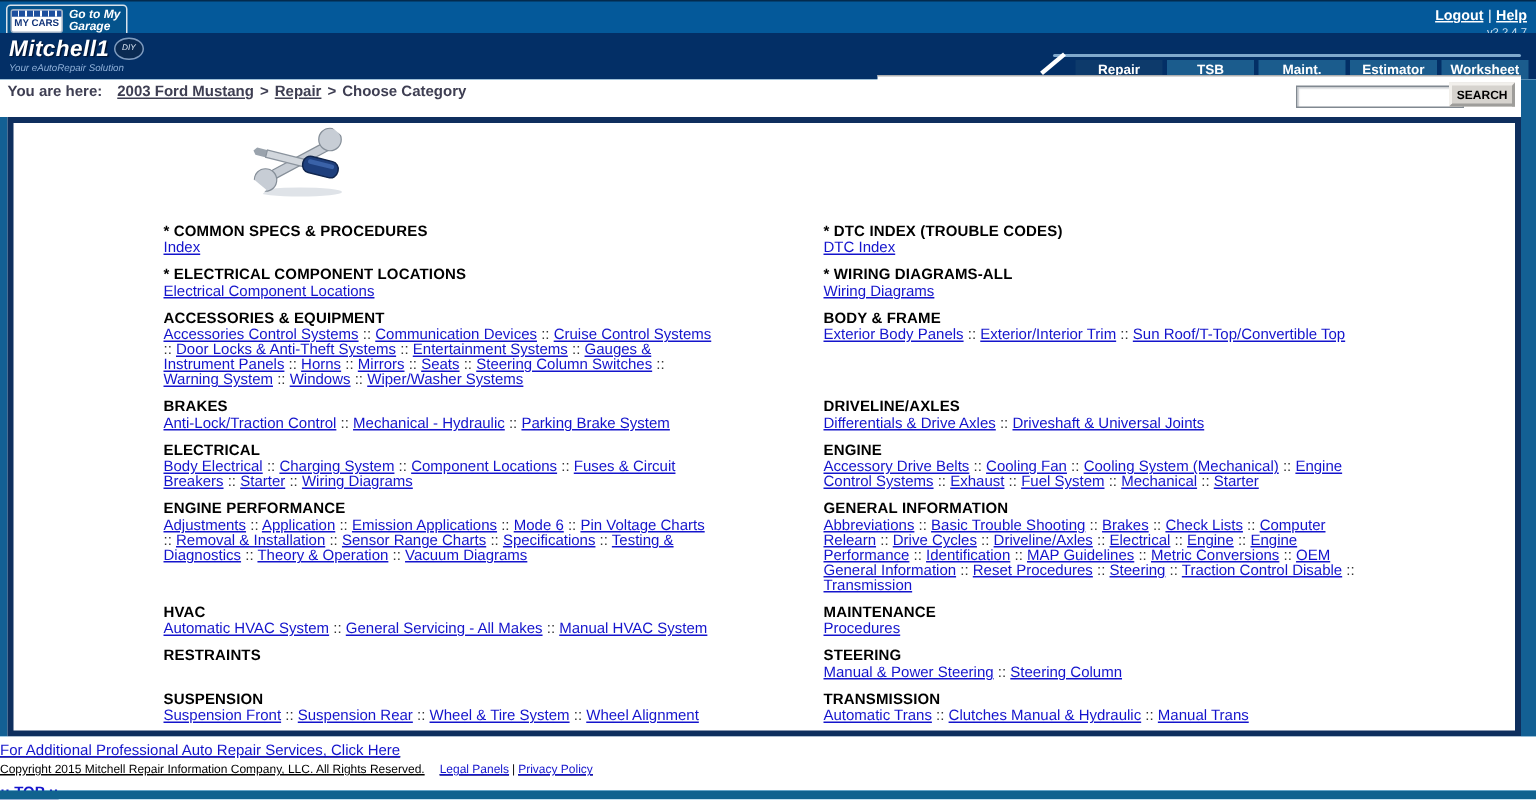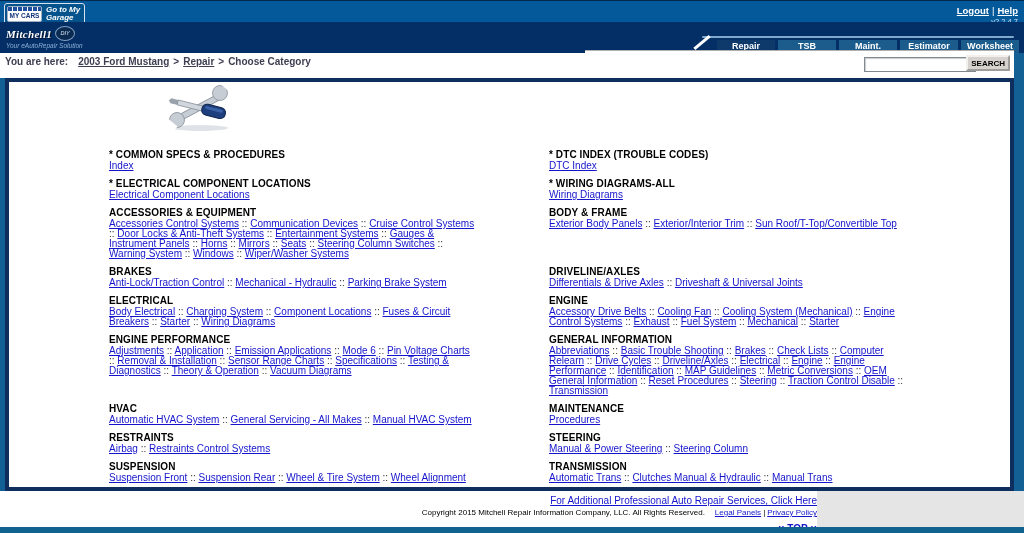--- a/index.html
+++ b/index.html
@@ -1,16 +1,16 @@
 <!DOCTYPE html>
 <html><head>
 <meta charset="utf-8">
 <style>
   html,body{margin:0;padding:0;background:#fff;}
-  .stage{position:relative;width:1024px;height:533px;overflow:hidden;background:#e5e5e5;
+  .stage{position:relative;width:1024px;height:533px;overflow:hidden;background:#7dd3fc;
          font-family:"Liberation Sans",sans-serif;}
   a{cursor:pointer;}
 
   
   .topbar{position:absolute;left:0;top:0;width:1024px;height:22px;background:#04599a;
           border-top:1px solid #032a4d;box-sizing:border-box;}
   .mycars{position:absolute;left:4px;top:2px;height:18px;display:flex;align-items:center;
           border:1px solid #d9e2ea;border-radius:3px;background:#04538c;padding:1px 2px;}
   .plate{width:33px;height:14px;background:#fff;border-radius:2px;overflow:hidden;
          display:flex;flex-direction:column;border:1px solid #9fb0c4;}
@@ -21,22 +21,22 @@
                 line-height:8.5px;padding-left:4px;}
   .top-links{position:absolute;right:6px;top:4px;text-align:right;color:#fff;
              font-size:9.5px;font-weight:bold;}
   .top-links a{color:#fff;text-decoration:underline;}
   .top-links .pipe{margin:0 3px;font-weight:normal;}
   .version{font-size:7.5px;font-weight:normal;color:#cfe0f0;margin-top:1px;}
 
   
   .logoband{position:absolute;left:0;top:22px;width:1024px;height:31px;background:#032f66;}
   .logo{position:absolute;left:6px;top:2px;}
-  .logo-text{font-size:11px;font-weight:bold;font-style:italic;color:#fff;
-             letter-spacing:.3px;text-shadow:1px 1px 1px #00122e;font-family:Liberation Serif, serif;}
+  .logo-text{font-size:15px;font-weight:bold;font-style:italic;color:#fff;
+             letter-spacing:.3px;text-shadow:1px 1px 1px #00122e;}
   .logo-badge{display:inline-block;margin-left:3px;background:#0a2a52;border:1px solid #7f9cc0;
               border-radius:50%;width:18px;height:13px;font-size:5.5px;color:#d8e4f2;
               text-align:center;line-height:13px;font-style:italic;vertical-align:middle;}
   .tagline{font-size:6.5px;color:#8fb0d8;font-style:italic;}
   .tab-arc{position:absolute;left:702px;top:14px;width:312px;height:2px;background:#7fa8cc;
            border-radius:2px;}
   .tab-slash{position:absolute;left:68px;top:17px;width:20px;height:3px;background:#fff;
              transform:rotate(-40deg);}
   .tabs{position:absolute;left:717px;top:18px;display:flex;gap:3px;}
   .tab{width:58px;height:13px;background:#1b5c8d;color:#fff;font-size:9px;font-weight:bold;
@@ -71,22 +71,22 @@
   
   .cat-grid{position:absolute;left:109px;top:149px;display:grid;
             grid-template-columns:366px 372px;column-gap:74px;align-items:start;}
   .section{margin-bottom:7px;}
   .sec-title{font-size:10px;font-weight:bold;color:#000;margin-bottom:1px;letter-spacing:.1px;}
   .sec-links{font-size:10px;line-height:10px;color:#333;}
   .cat-link{color:#1414cc;text-decoration:underline;}
   .sep{color:#333;}
 
   
-  .footer{position:absolute;left:0;top:491px;width:817px;height:36px;background:#fff;
-          text-align:right;}
+  .footer{position:absolute;left:0;top:491px;width:1024px;height:36px;background:#fff;
+          text-align:left;text-decoration:underline;}
   .promo{display:block;margin-top:4px;font-size:10px;color:#1414cc;text-decoration:underline;}
   .copy-row{margin-top:2px;font-size:8px;color:#000;}
   .copy-row .copy{margin-right:10px;}
   .copy-row a{color:#1414cc;text-decoration:underline;}
   .copy-row .pipe2{margin:0 2px;color:#000;}
   .toplink{display:block;margin-top:6px;font-size:10px;font-weight:bold;color:#1414cc;
            text-decoration:underline;}
   .bottombar{position:absolute;left:0;top:527px;width:1024px;height:6px;background:#11638f;}
 </style>
 </head>
@@ -210,21 +210,20 @@
       <div class="section">
         <div class="sec-title">HVAC</div>
         <div class="sec-links"><a class="cat-link">Automatic HVAC System</a><span class="sep"> :: </span><a class="cat-link">General Servicing - All Makes</a><span class="sep"> :: </span><a class="cat-link">Manual HVAC System</a></div>
       </div>
       <div class="section">
         <div class="sec-title">MAINTENANCE</div>
         <div class="sec-links"><a class="cat-link">Procedures</a></div>
       </div>
       <div class="section">
         <div class="sec-title">RESTRAINTS</div>
-        <div class="sec-links"><a class="cat-link">Airbag</a><span class="sep"> :: </span><a class="cat-link">Restraints Control Systems</a></div>
       </div>
       <div class="section">
         <div class="sec-title">STEERING</div>
         <div class="sec-links"><a class="cat-link">Manual &amp; Power Steering</a><span class="sep"> :: </span><a class="cat-link">Steering Column</a></div>
       </div>
       <div class="section">
         <div class="sec-title">SUSPENSION</div>
         <div class="sec-links"><a class="cat-link">Suspension Front</a><span class="sep"> :: </span><a class="cat-link">Suspension Rear</a><span class="sep"> :: </span><a class="cat-link">Wheel &amp; Tire System</a><span class="sep"> :: </span><a class="cat-link">Wheel Alignment</a></div>
       </div>
       <div class="section">

